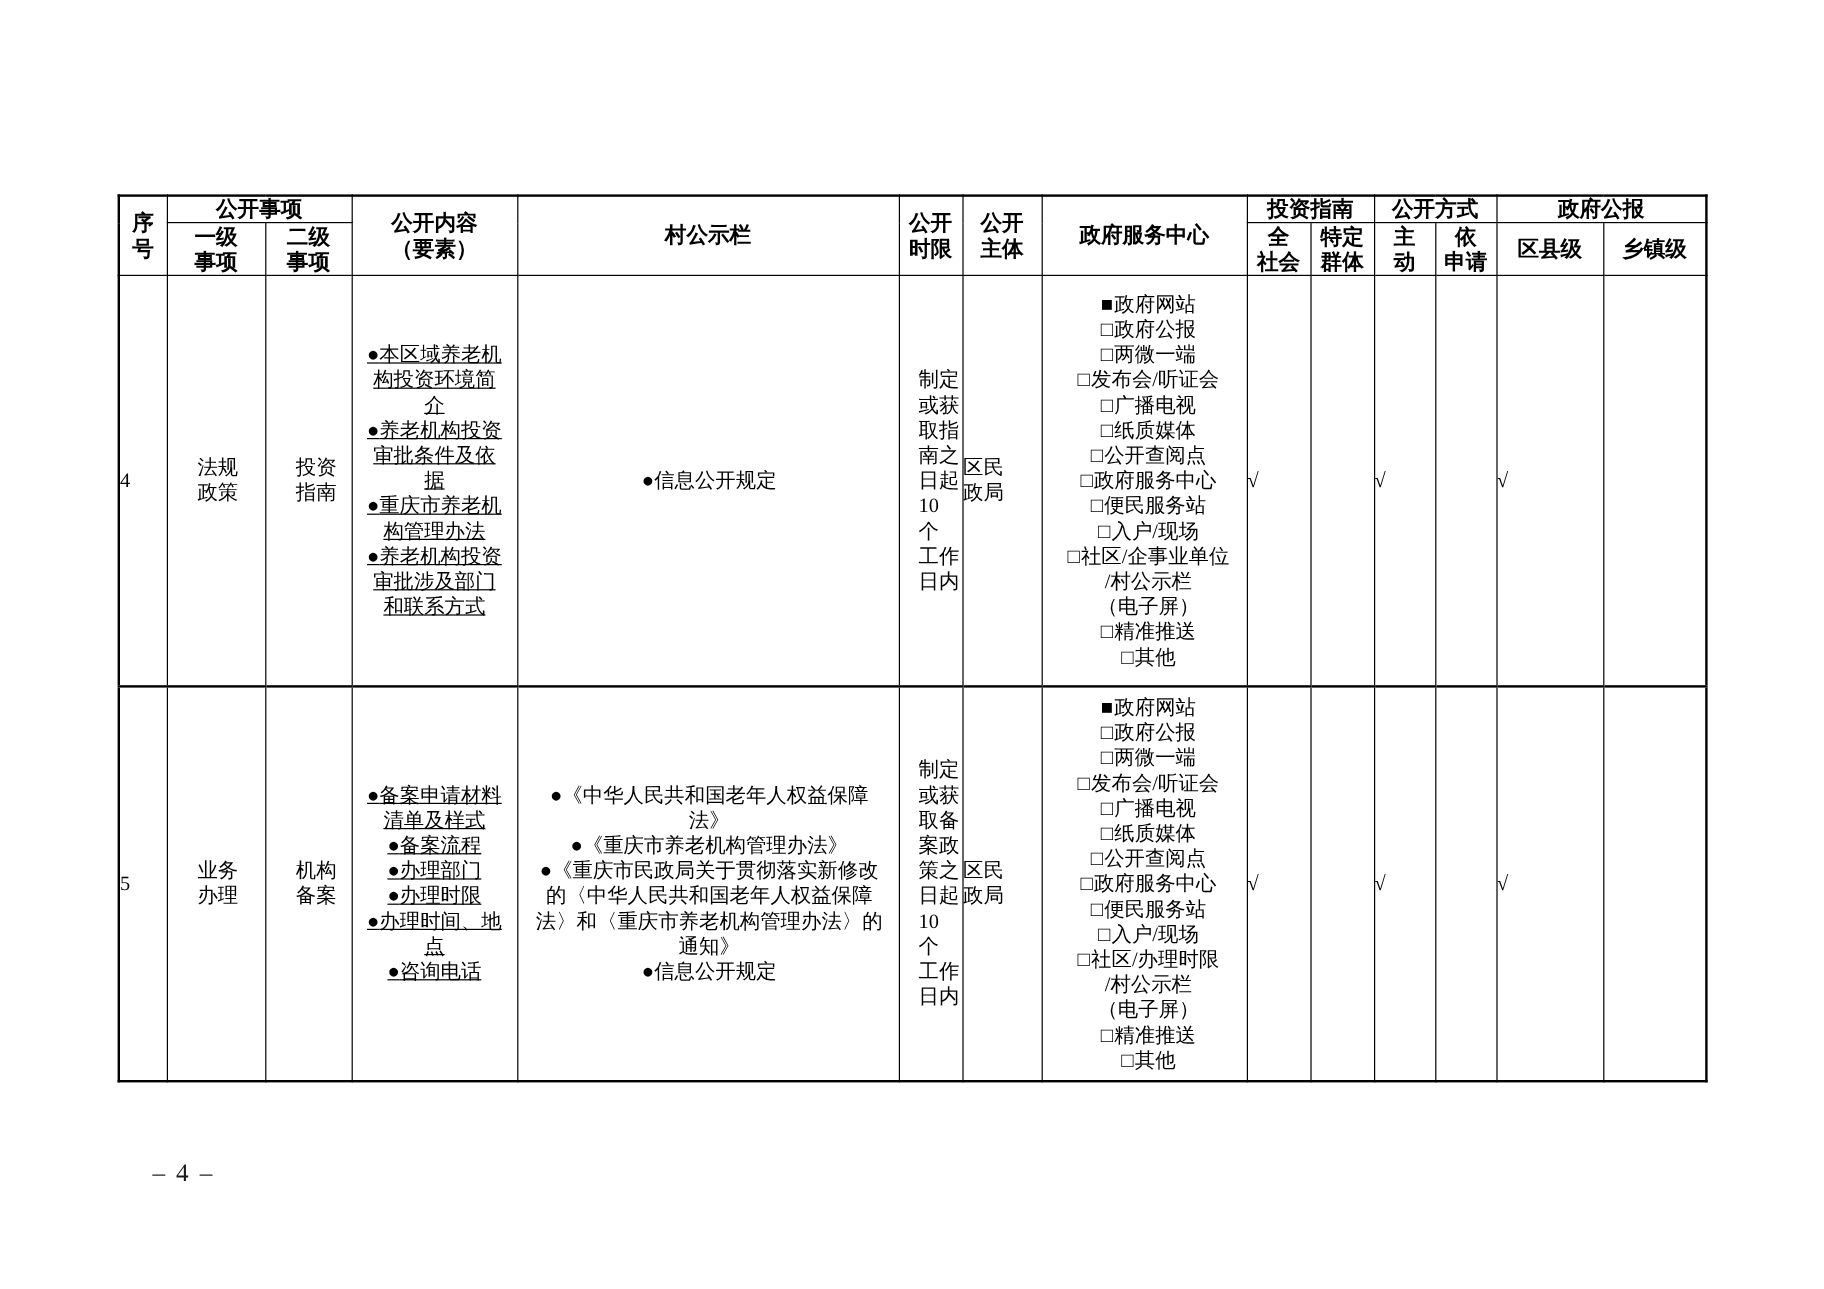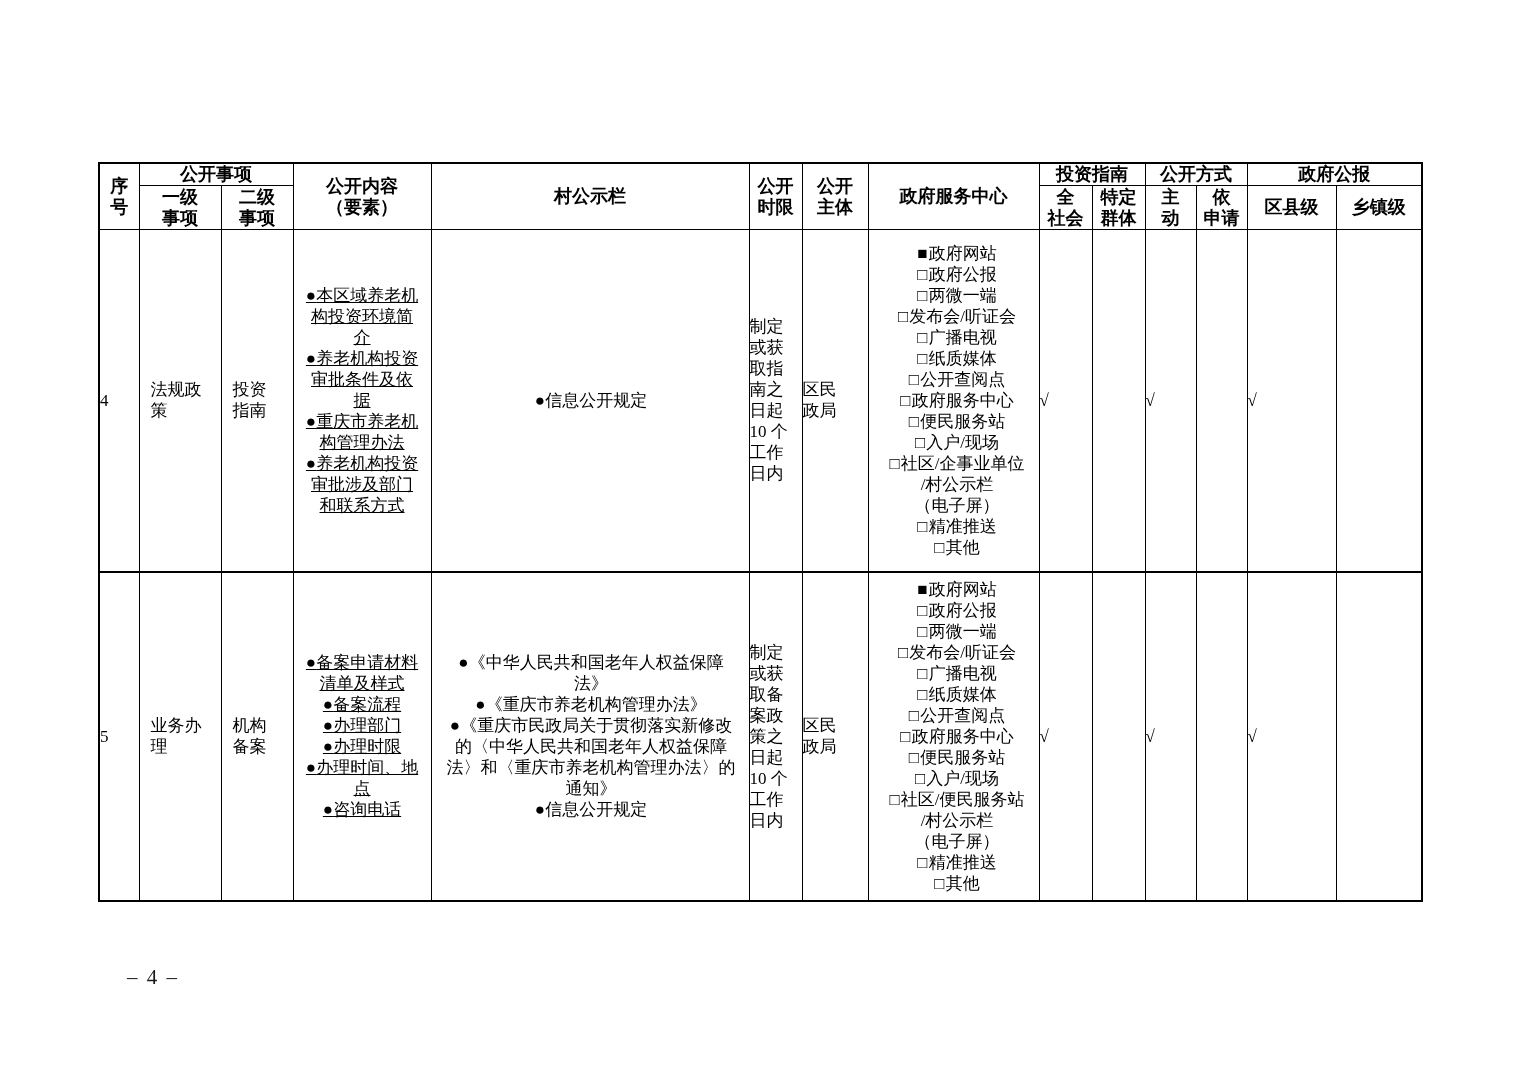--- a/index.html
+++ b/index.html
@@ -39,24 +39,24 @@
   tbody tr.row-b { height: 318px; }
   tbody tr.thick-top td { border-top-width: 2px; }
 
   .doc-table tbody td {
     font-size: 17px;
     line-height: 21px;
     vertical-align: middle;
     text-align: left;
   }
   td.cell-seq     { text-align: center; }
-  td.cell-level   { padding: 0 10px 0 11px; }
+  td.cell-level   { padding: 0 10px 0 25px; }
   td.cell-content { padding: 0 10px; text-decoration: underline; }
   td.cell-basis   { padding: 0 8px 0 10px; }
-  td.cell-time    { text-align: center; white-space: pre-line; }
+  td.cell-time    { text-align: center; white-space: pre-line; padding-left: 16px; }
   td.cell-subject { text-align: center; white-space: pre-line; }
   td.cell-channels{ padding: 6px 2px 6px 9px; }
   td.cell-mark    { text-align: center; font-size: 16px; }
 
   .bullet-item, .channel-item { text-align: center; }
   .bullet { margin-right: 0; }
   .checkbox { margin-right: 1px; }
   .channel-label { white-space: pre-line; }
 
   .page-number {
@@ -258,21 +258,21 @@
               <div class="channel-item"><span class="checkbox">□</span><span class="channel-label">纸质媒体</span></div>
 
               <div class="channel-item"><span class="checkbox">□</span><span class="channel-label">公开查阅点</span></div>
 
               <div class="channel-item"><span class="checkbox">□</span><span class="channel-label">政府服务中心</span></div>
 
               <div class="channel-item"><span class="checkbox">□</span><span class="channel-label">便民服务站</span></div>
 
               <div class="channel-item"><span class="checkbox">□</span><span class="channel-label">入户/现场</span></div>
 
-              <div class="channel-item"><span class="checkbox">□</span><span class="channel-label">社区/便民服务站
+              <div class="channel-item"><span class="checkbox">□</span><span class="channel-label">社区/办理时限
 /村公示栏
 （电子屏）</span></div>
 
               <div class="channel-item"><span class="checkbox">□</span><span class="channel-label">精准推送</span></div>
 
               <div class="channel-item"><span class="checkbox">□</span><span class="channel-label">其他</span></div>
             </div>
         </td>
         <td class="cell-mark">√</td>
         <td class="cell-mark"></td>

